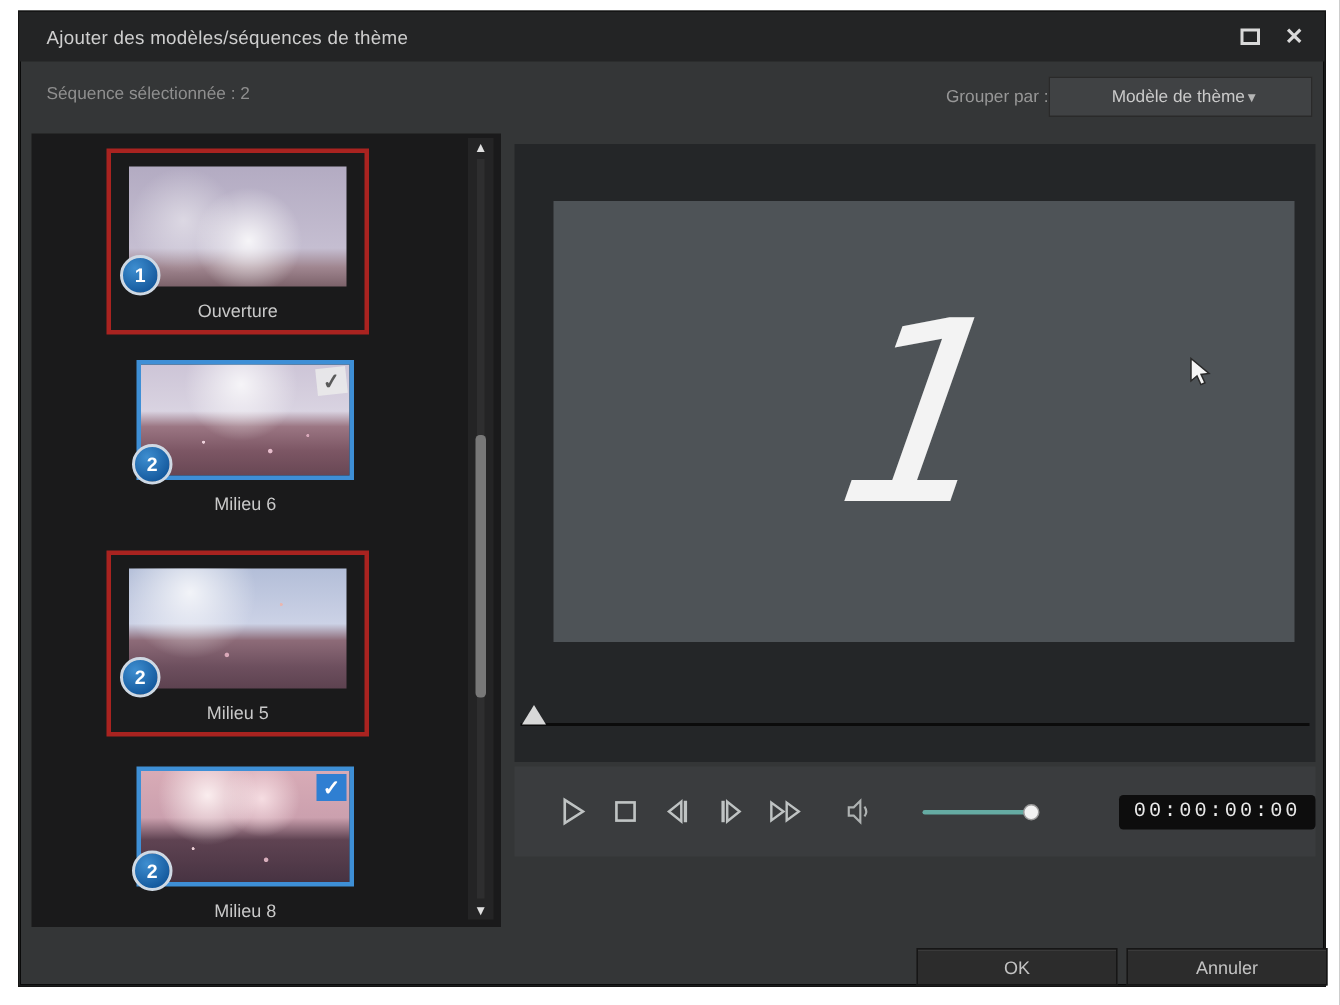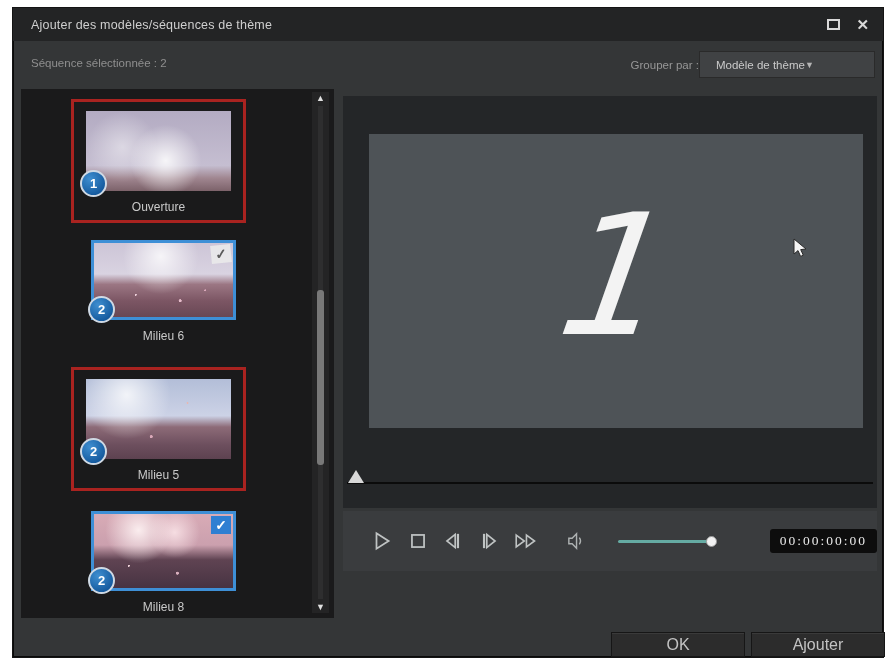--- a/index.html
+++ b/index.html
@@ -16,21 +16,21 @@
   .win-controls { position:absolute; right:14px; top:0; height:33px; display:flex; align-items:center; gap:16px; }
   .btn-max { width:13px; height:11px; border:2px solid #d9d9d9; display:inline-block; }
   .btn-close { color:#d9d9d9; font-size:15px; line-height:1; font-weight:bold; }
 
   
   .header-row { position:absolute; left:0; top:33px; width:100%; height:48px; }
   .selection-label { position:absolute; left:18px; top:16px; color:#8f8f8f; font-size:11.5px; }
   .groupby { position:absolute; right:8px; top:10px; display:flex; align-items:center; }
   .groupby-label { color:#979797; font-size:11.5px; }
   .dropdown { width:176px; height:27px; background:#404244; border:1px solid #2a2a2a;
-              display:flex; align-items:center; justify-content:flex-start; padding:0 10px 0 16px; }
+              display:flex; align-items:center; justify-content:center; padding:0 10px 0 16px; }
   .dropdown-value { color:#cacaca; font-size:11.5px; }
   .dropdown-arrow { color:#b5b5b5; font-size:9px; }
 
   
   .list-panel { position:absolute; left:8px; top:81px; width:313px; height:529px;
                 background:#1a1a1b; overflow:hidden; }
   .thumb-item { position:absolute; display:flex; flex-direction:column; align-items:center; }
   .sel-red { border:3px solid #a92320; padding:9px 12px 6px 12px; }
   .thumb-art { width:145px; height:80px; position:relative; }
   .border-blue { border:3px solid #3e8fd6; }
@@ -89,26 +89,26 @@
 
   
   .transport { position:absolute; left:330px; top:503px; width:534px; height:60px; background:#3a3c3e;
                display:flex; align-items:center; padding-left:28px; }
   .t-btn { width:24px; height:24px; margin-right:13px; display:flex; align-items:center; justify-content:center; }
   .t-btn svg { display:block; }
   .vol-slider { position:relative; width:100px; height:3px; background:#65aba3; margin:0 0 0 18px; border-radius:2px; }
   .vol-knob { position:absolute; right:-5px; top:-4px; width:11px; height:11px; border-radius:50%;
               background:#f2f2f2; border:1px solid #9a9a9a; }
   .timecode { margin-left:58px; background:#0d0d0d; border-radius:3px; padding:4px 10px;
-              color:#e9e9e9; font-family:Liberation Serif, serif; font-size:13.5px; letter-spacing:2px; }
+              color:#e9e9e9; font-family:Liberation Mono, monospace; font-size:13.5px; letter-spacing:2px; }
 
   
   .footer-btn { position:absolute; top:624px; width:134px; height:25px; background:#2c2c2c;
                 border:1px solid #161616; box-shadow:inset 0 1px 0 rgba(255,255,255,.07);
-                color:#c3c3c3; font-size:16px; display:flex; align-items:center; justify-content:center; }
+                color:#c3c3c3; font-size:12px; display:flex; align-items:center; justify-content:center; }
   .btn-ok { left:598px; }
   .btn-cancel { left:738px; }
 </style>
 </head>
 <body>
 
 <div class="stage">
   <div class="dialog">
 
     <div class="titlebar">
@@ -216,16 +216,16 @@
             <path d="M13 7 Q15.2 10 13 13" fill="none" stroke="#aeb2b2" stroke-width="1.3"></path>
           </svg>
       </span>
       <div class="vol-slider">
         <span class="vol-knob"></span>
       </div>
       <span class="timecode">00:00:00:00</span>
     </div>
 
     <div class="footer-btn btn-ok">OK</div>
-    <div class="footer-btn btn-cancel">Ajouter</div>
+    <div class="footer-btn btn-cancel">Annuler</div>
 
   </div>
 </div>
 
 </body></html>

